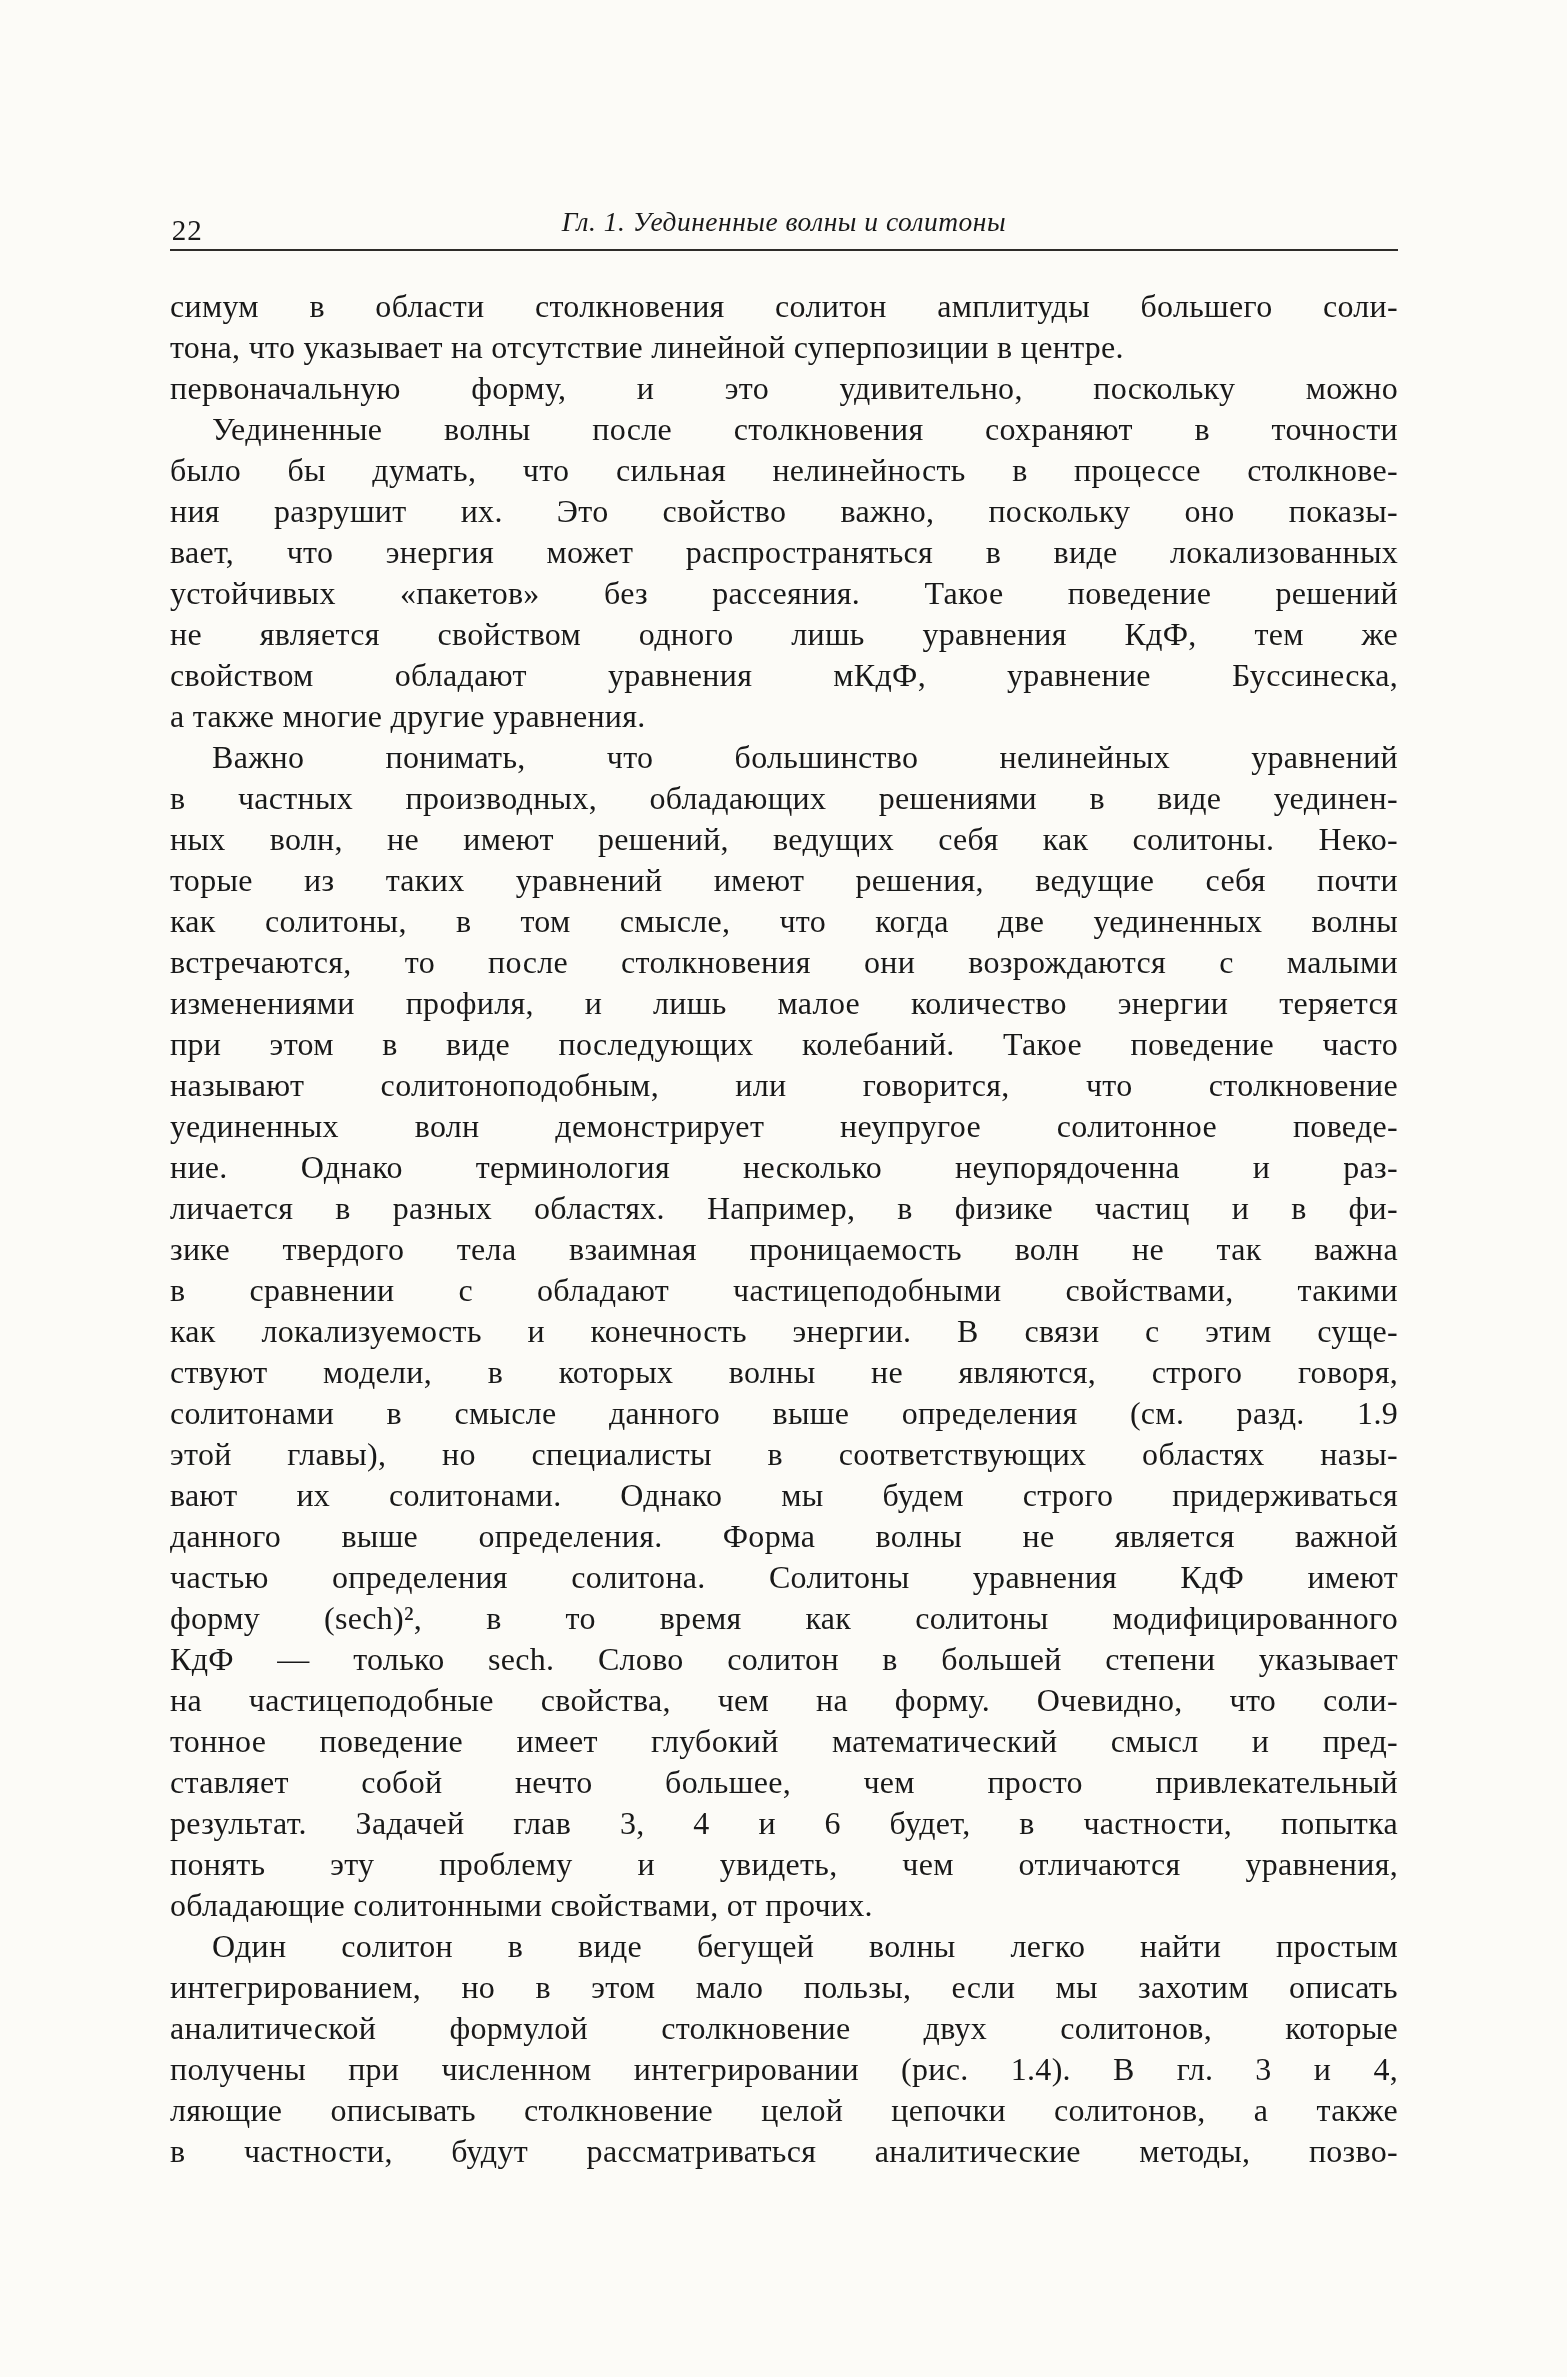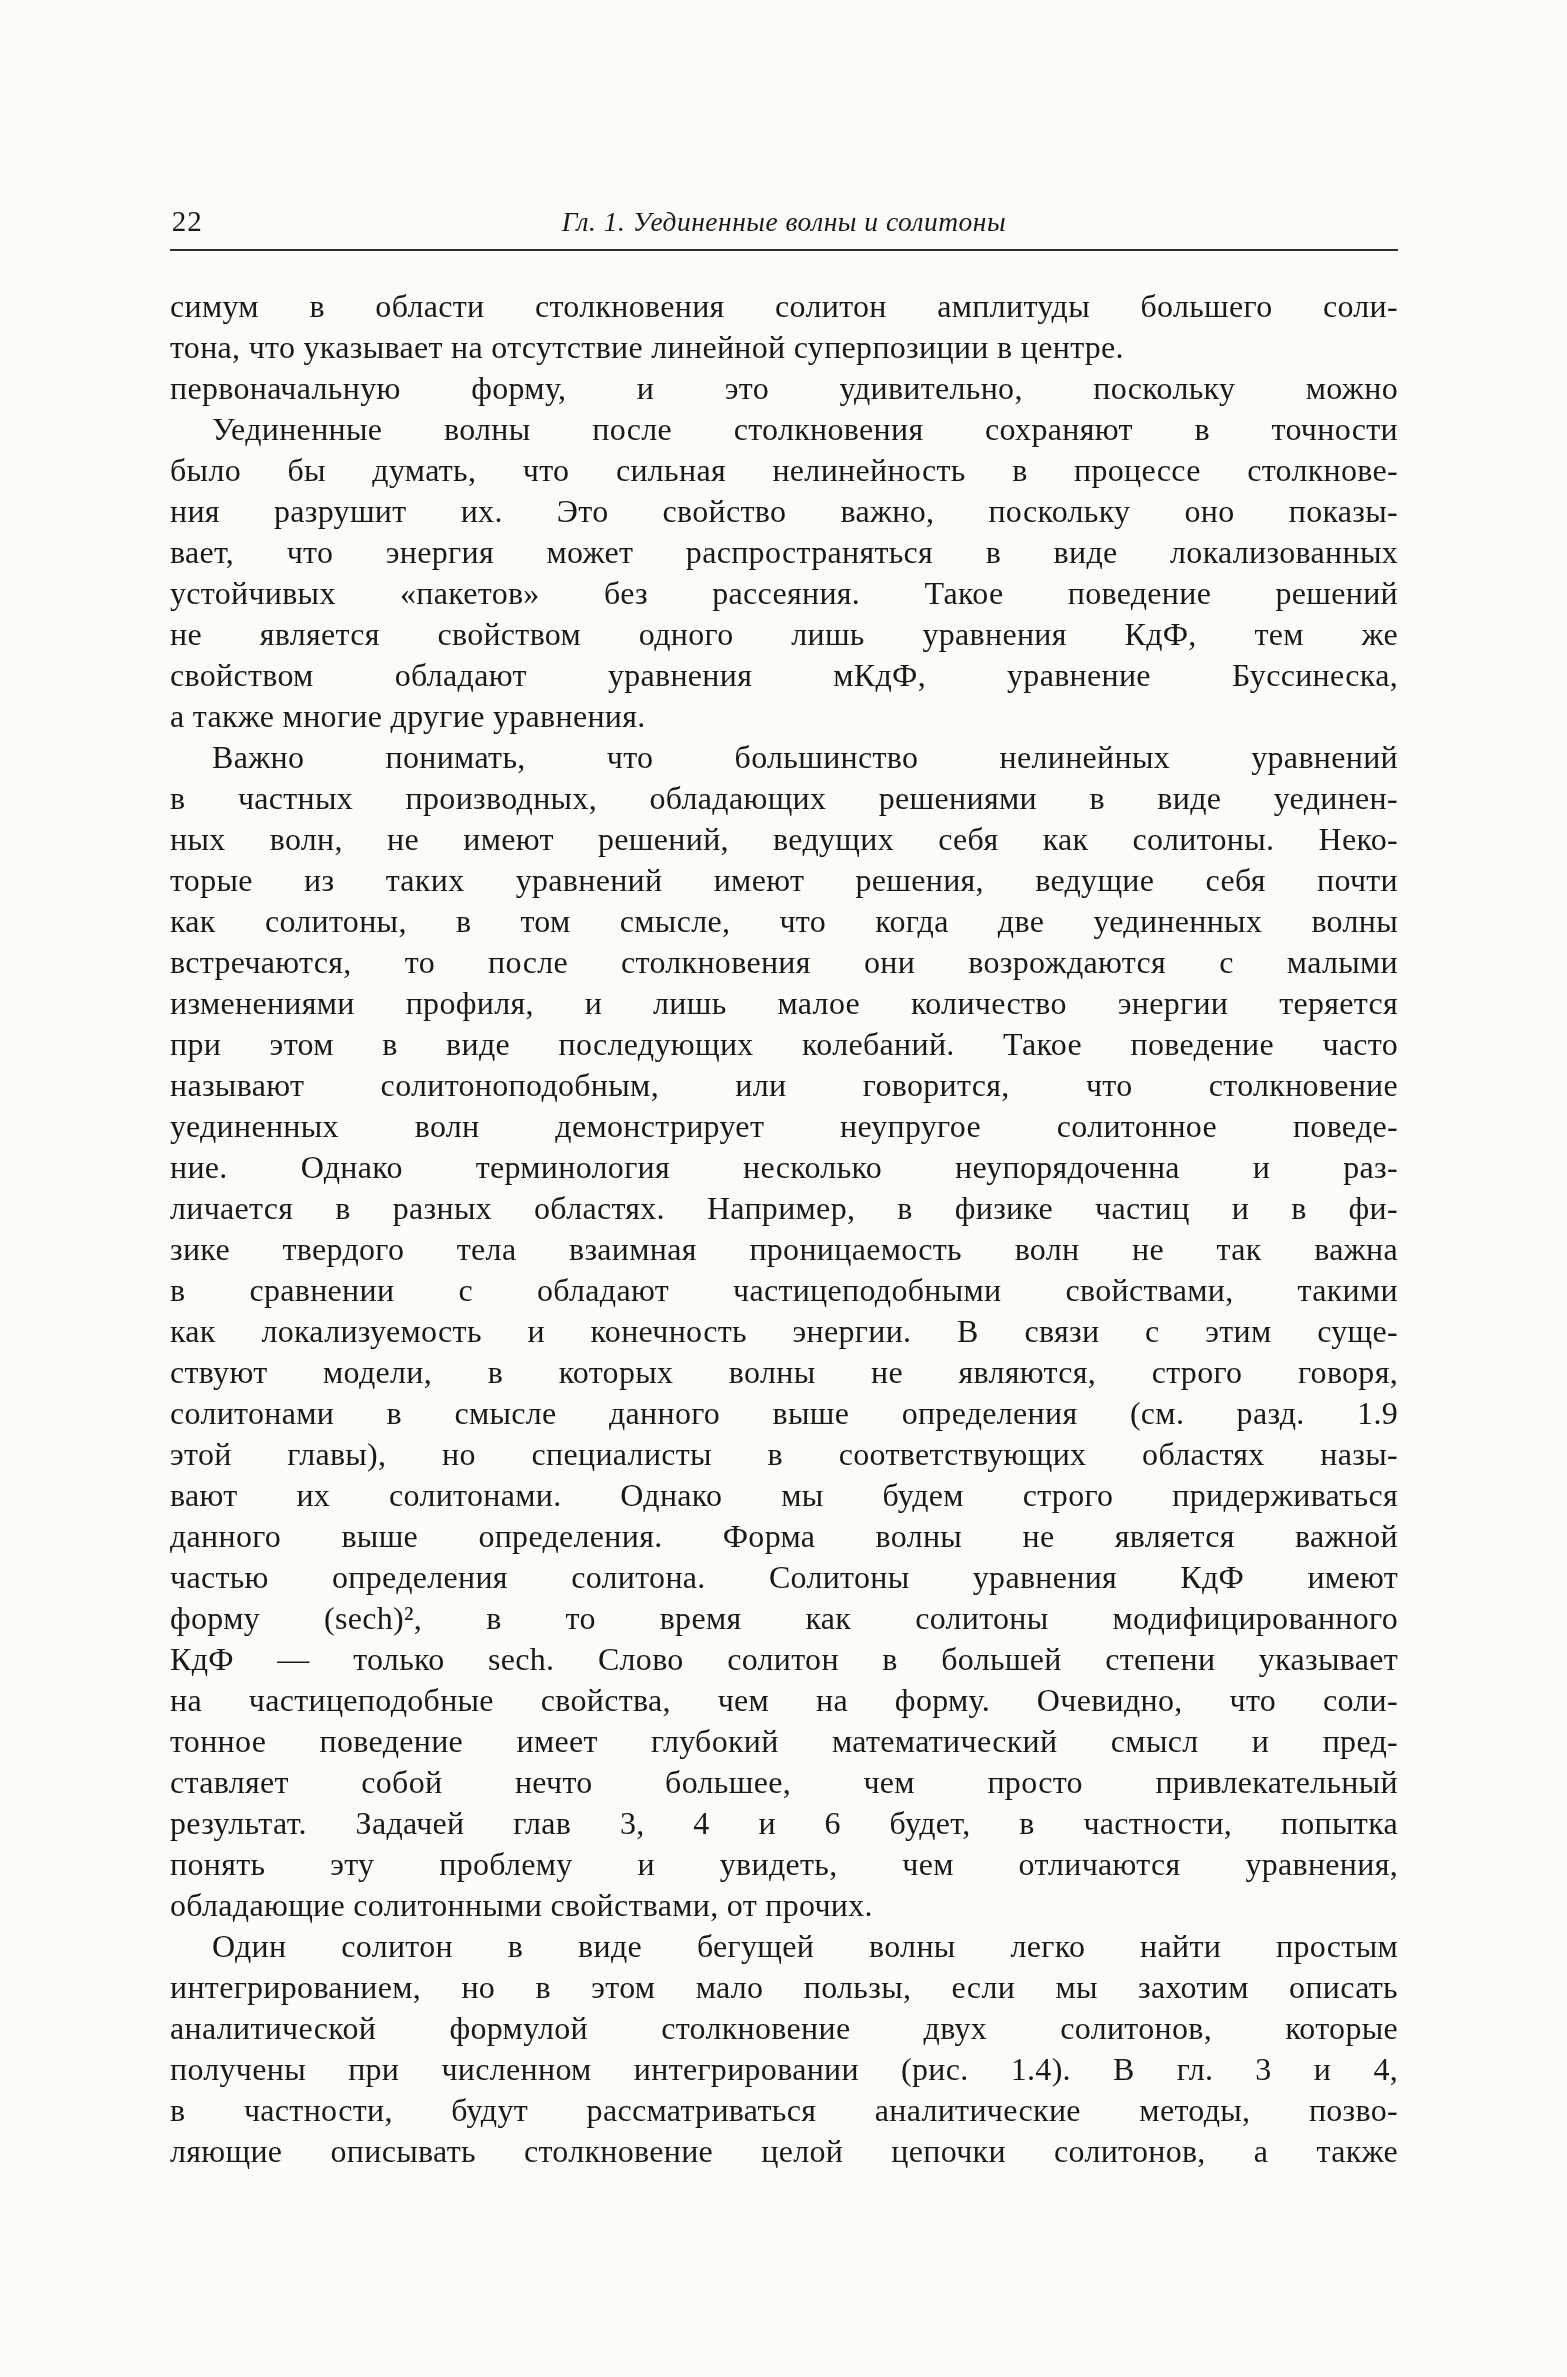--- a/index.html
+++ b/index.html
@@ -23,21 +23,21 @@
     text-align: center;
     font-size: 27.5px;
     font-style: italic;
     letter-spacing: 0.5px;
     height: 37px;
     line-height: 37px;
   }
   .page-number {
     position: absolute;
     left: 1.8px;
-    top: 0;
+    top: 9px;
     font-style: normal;
     font-size: 29px;
     letter-spacing: 0.9px;
   }
   .header-rule {
     margin-top: 9.2px;
     height: 1.8px;
     background: #2e2c29;
   }
   .text-body {
@@ -105,17 +105,17 @@
       <div class="line">на частицеподобные свойства, чем на форму. Очевидно, что соли-</div>
       <div class="line">тонное поведение имеет глубокий математический смысл и пред-</div>
       <div class="line">ставляет собой нечто большее, чем просто привлекательный</div>
       <div class="line">результат. Задачей глав 3, 4 и 6 будет, в частности, попытка</div>
       <div class="line">понять эту проблему и увидеть, чем отличаются уравнения,</div>
       <div class="line para-end">обладающие солитонными свойствами, от прочих.</div>
       <div class="line indent">Один солитон в виде бегущей волны легко найти простым</div>
       <div class="line">интегрированием, но в этом мало пользы, если мы захотим описать</div>
       <div class="line">аналитической формулой столкновение двух солитонов, которые</div>
       <div class="line">получены при численном интегрировании (рис. 1.4). В гл. 3 и 4,</div>
+      <div class="line">ляющие описывать столкновение целой цепочки солитонов, а также</div>
       <div class="line">в частности, будут рассматриваться аналитические методы, позво-</div>
-      <div class="line">ляющие описывать столкновение целой цепочки солитонов, а также</div>
     </div>
 </div>
 
 
 </body></html>

